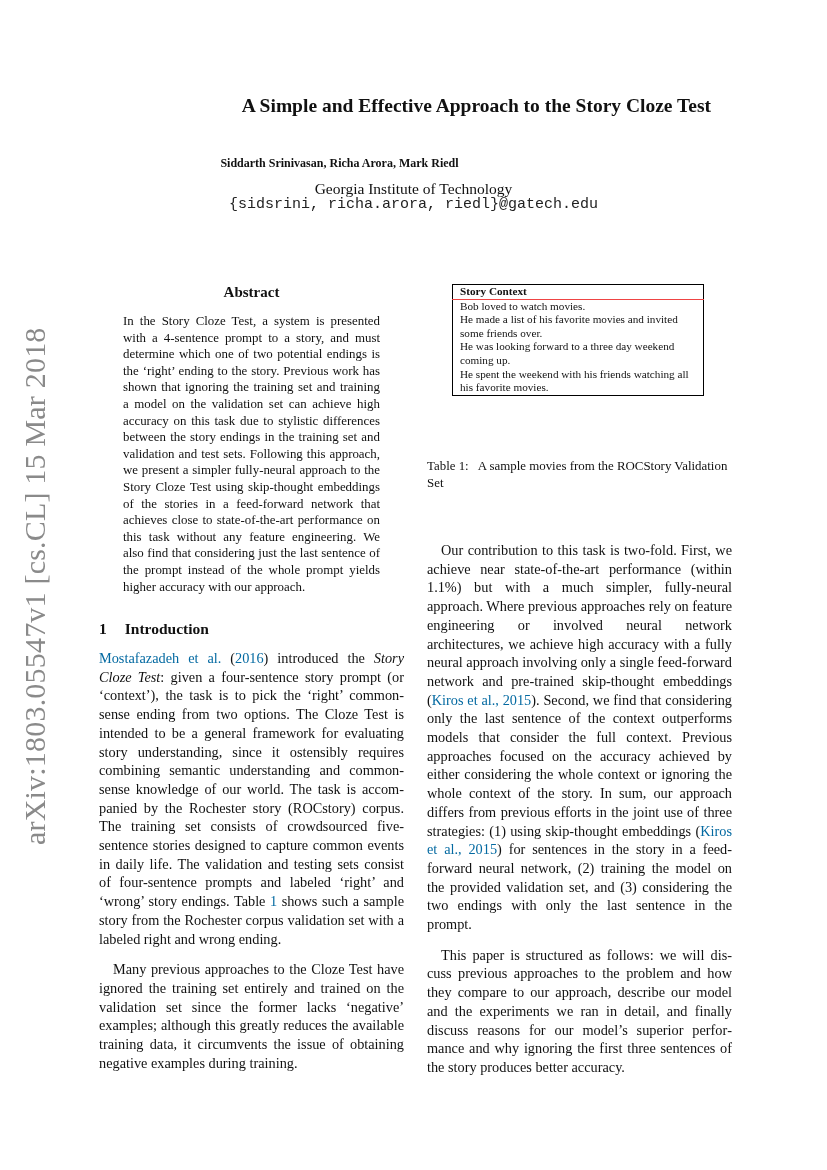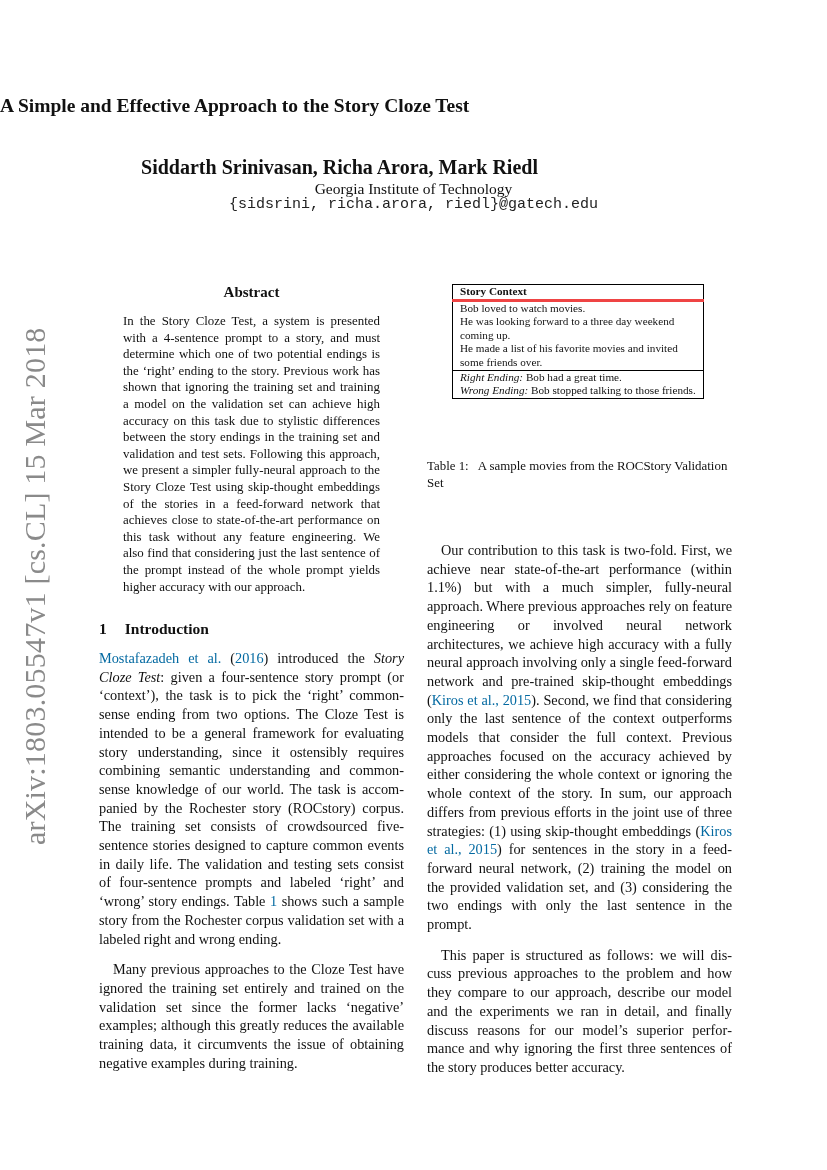--- a/index.html
+++ b/index.html
@@ -2,25 +2,25 @@
 <html><head>
   <meta charset="utf-8">
   <style>
     html, body { margin: 0; padding: 0; background: #ffffff; }
     body {
       width: 827px; height: 1170px; position: relative; overflow: hidden;
       font-family: "Liberation Serif", "DejaVu Serif", serif; color: #111;
     }
     .page-title {
       position: absolute; left: 0; width: 711px; top: 95px;
-      text-align: left; font-weight: bold; font-size: 19.5px;
+      text-align: right; font-weight: bold; font-size: 19.5px;
     }
     .authors {
       position: absolute; left: 0; width: 679px; top: 156px;
-      text-align: center; font-weight: bold; font-size: 20px;
+      text-align: center; font-weight: bold; font-size: 12px;
     }
     .affiliation {
       position: absolute; left: 0; width: 827px; top: 180px;
       text-align: center; font-size: 15.5px;
     }
     .emails {
       position: absolute; left: 0; width: 827px; top: 196px;
       text-align: center; font-size: 15px;
       font-family: "Liberation Mono", "DejaVu Sans Mono", monospace; color: #222;
     }
@@ -54,21 +54,21 @@
     p.indent { text-indent: 14px; margin-top: 12px; }
     p + p { margin-top: 5px; }
     .cite { color: #0369a1; }
     em { font-style: italic; }
     .story-table {
       position: absolute; left: 452px; top: 284px; width: 252px;
       border: 1px solid #000; border-collapse: collapse;
       font-size: 11.2px; line-height: 13.6px;
     }
     .story-table td { padding: 0 6px 0 7px; vertical-align: top; text-align: left; }
-    .story-table tr.head td { font-weight: bold; border-bottom: 3px solid #ef4444; }
+    .story-table tr.head td { font-weight: bold; border-bottom: 1px solid #ef4444; }
     .story-table tr.endings td { border-top: 1px solid #000; text-align: justify; }
     .table-caption {
       position: absolute; left: 427px; width: 310px; top: 458px;
       font-size: 12.9px; line-height: 16.5px;
     }
   </style>
 </head>
 <body>
 
 <div class="page-title">A Simple and Effective Approach to the Story Cloze Test</div>
@@ -94,31 +94,28 @@
 
 <table class="story-table">
   <tbody>
       <tr class="head">
         <td>Story Context</td>
       </tr>
   <tr>
         <td>Bob loved to watch movies.</td>
       </tr>
   <tr>
+        <td>He made a list of his favorite movies and invited some friends over.</td>
+      </tr>
+  <tr>
         <td>He was looking forward to a three day weekend coming up.</td>
       </tr>
   <tr>
-        <td>He made a list of his favorite movies and invited some friends over.</td>
+        <td>He spent the weekend with his friends watching all his favorite movies.</td>
       </tr>
-  <tr class="endings">
-    <td>
-      <div><em>Right Ending:</em><span> Bob had a great time.</span></div>
-      <div style="text-align:justify;"><em>Wrong Ending:</em><span>  Bob stopped talking to those friends.</span></div>
-    </td>
-  </tr>
 </tbody>
   </table>
 <div class="table-caption">Table 1:  A sample movies from the ROCStory Validation Set</div>
 
 <div class="col-right">
   <p class="indent">
     <span>Our contribution to this task is two-fold. First, we achieve near state-of-the-art performance (within 1.1%) but with a much simpler, fully-neural approach. Where previous approaches rely on feature engineering or involved neural network architectures, we achieve high accuracy with a fully neural approach involving only a single feed-forward network and pre-trained skip-thought em­beddings (</span><a class="cite">Kiros et al., 2015</a><span>).  Second, we find that considering only the last sentence of the con­text outperforms models that consider the full con­text. Previous approaches focused on the accuracy achieved by either considering the whole context or ignoring the whole context of the story. In sum, our approach differs from previous efforts in the joint use of three strategies: (1) using skip-thought embeddings (</span><a class="cite">Kiros et al., 2015</a><span>) for sentences in the story in a feed-forward neural network, (2) training the model on the provided validation set, and (3) considering the two endings with only the last sentence in the prompt.</span>
   </p>
   <p class="indent">This paper is structured as follows: we will dis­cuss previous approaches to the problem and how they compare to our approach, describe our model and the experiments we ran in detail, and finally discuss reasons for our model’s superior perfor­mance and why ignoring the first three sentences of the story produces better accuracy.</p>
 </div>

